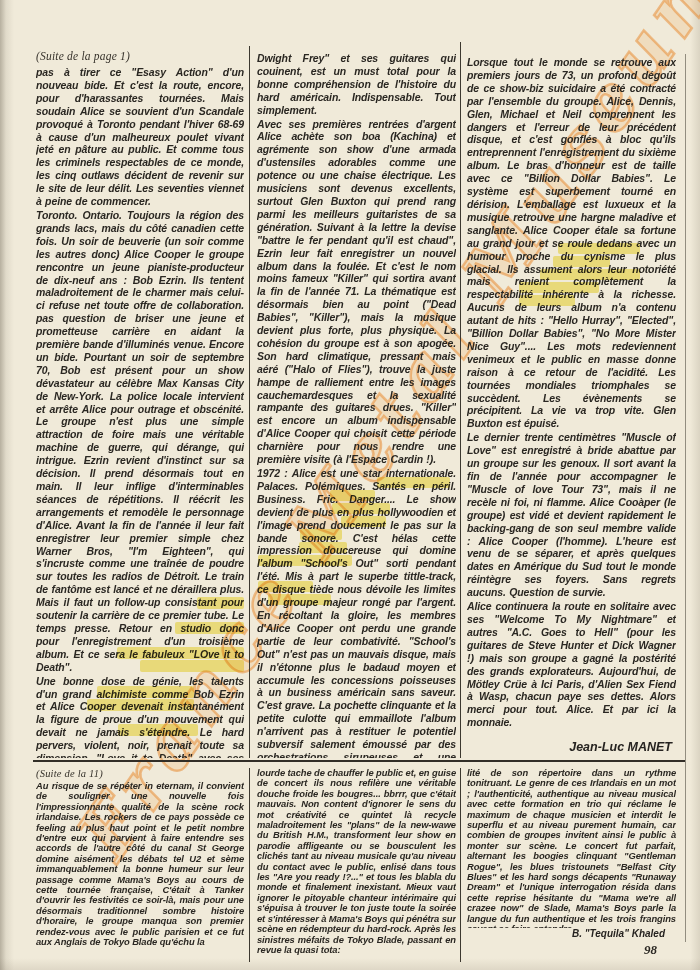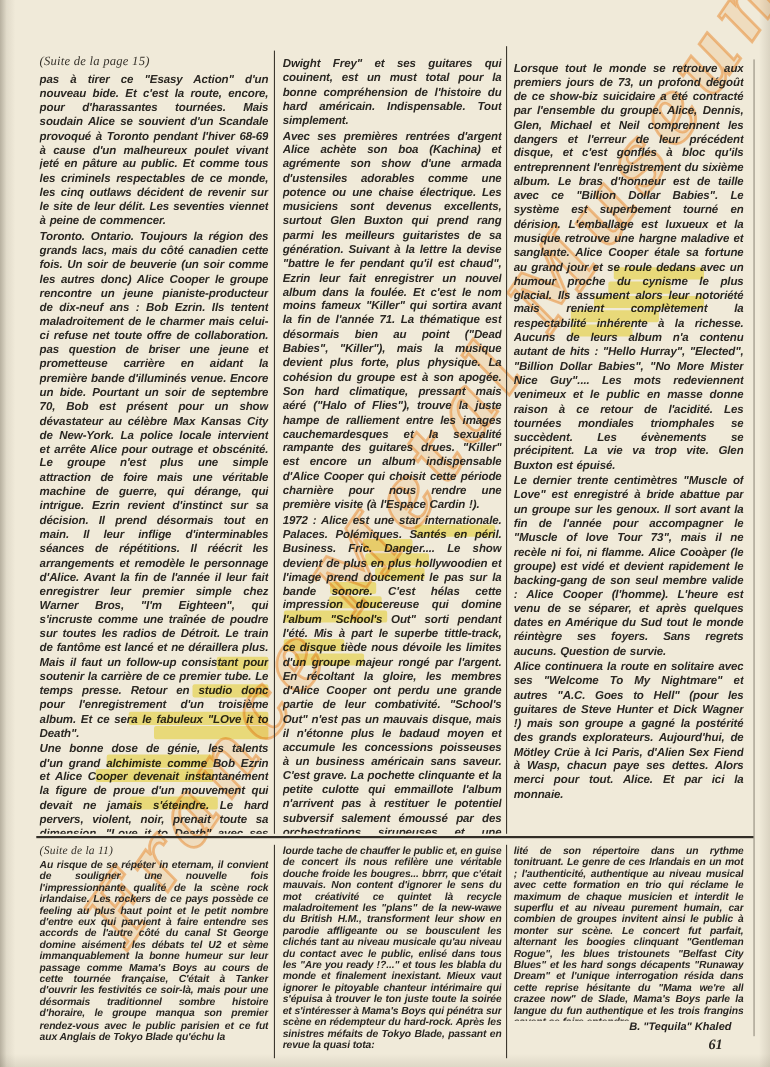--- a/index.html
+++ b/index.html
@@ -46,52 +46,53 @@
   <div class="wm">France Metal Museum</div>
 
   <div class="vline" style="left:249px;top:46px;height:712px"></div>
   <div class="vline" style="left:460px;top:42px;height:716px"></div>
   <div class="vline" style="left:249px;top:768px;height:194px"></div>
   <div class="vline" style="left:460px;top:768px;height:194px"></div>
   <div class="edge" style="left:685px;top:54px;height:888px"></div>
   <div class="hline" style="left:33px;top:760px;width:652px"></div>
 
   <div class="col main bt" style="left:36px;top:50px;width:208px;height:708px">
-    <div class="note">(Suite de la page 15)</div>
+    <div class="note">(Suite de la page 1)</div>
     <p>pas à tirer ce "Esasy Action" d'un nouveau bide. Et c'est la route, encore, pour d'harassantes tournées. Mais soudain Alice se souvient d'un Scandale provoqué à Toronto pendant l'hiver 68-69 à cause d'un malheureux poulet vivant jeté en pâture au public. Et comme tous les criminels respectables de ce monde, les cinq outlaws décident de revenir sur le site de leur délit. Les seventies viennet à peine de commencer.</p>
     <p>Toronto. Ontario. Toujours la région des grands lacs, mais du côté canadien cette fois. Un soir de beuverie (un soir comme les autres donc) Alice Cooper le groupe rencontre un jeune pianiste-producteur de dix-neuf ans : Bob Ezrin. Ils tentent maladroitement de le charmer mais celui-ci refuse net toute offre de collaboration. pas question de briser une jeune et prometteuse carrière en aidant la première bande d'illuminés venue. Encore un bide. Pourtant un soir de septembre 70, Bob est présent pour un show dévastateur au célèbre Max Kansas City de New-York. La police locale intervient et arrête Alice pour outrage et obscénité. Le groupe n'est plus une simple attraction de foire mais une véritable machine de guerre, qui dérange, qui intrigue. Ezrin revient d'instinct sur sa décision. Il prend désormais tout en main. Il leur inflige d'interminables séances de répétitions. Il réécrit les arrangements et remodèle le personnage d'Alice. Avant la fin de l'année il leur fait enregistrer leur premier simple chez Warner Bros, "I'm Eighteen", qui s'incruste comme une traînée de poudre sur toutes les radios de Détroit. Le train de fantôme est lancé et ne déraillera plus. Mais il faut un follow-up consistant pour soutenir la carrière de ce premier tube. Le temps presse. Retour en studio donc pour l'enregistrement d'un troisième album. Et ce sera le fabuleux "LOve it to Death".</p>
     <p>Une bonne dose de génie, les talents d'un grand alchimiste comme Bob Ezrin et Alice Cooper devenait instantanément la figure de proue d'un mouvement qui devait ne jamais s'éteindre. Le hard pervers, violent, noir, prenait toute sa dimension. "Love it to Death" avec ses chansons comme "Black juju", soutenue par les nappes d'orgue de Michael Bruce, ou "Ballad of</p>
   </div>
 
   <div class="col main bt" style="left:257px;top:52px;width:199px;height:706px">
     <p>Dwight Frey" et ses guitares qui couinent, est un must total pour la bonne compréhension de l'histoire du hard américain. Indispensable. Tout simplement.</p>
     <p>Avec ses premières rentrées d'argent Alice achète son boa (Kachina) et agrémente son show d'une armada d'ustensiles adorables comme une potence ou une chaise électrique. Les musiciens sont devenus excellents, surtout Glen Buxton qui prend rang parmi les meilleurs guitaristes de sa génération. Suivant à la lettre la devise "battre le fer pendant qu'il est chaud", Ezrin leur fait enregistrer un nouvel album dans la foulée. Et c'est le nom moins fameux "Killer" qui sortira avant la fin de l'année 71. La thématique est désormais bien au point ("Dead Babies", "Killer"), mais la musique devient plus forte, plus physique. La cohésion du groupe est à son apogée. Son hard climatique, pressant mais aéré ("Halo of Flies"), trouve la juste hampe de ralliement entre les images cauchemardesques et la sexualité rampante des guitares drues. "Killer" est encore un album indispensable d'Alice Cooper qui choisit cette période charnière pour nous rendre une première visite (à l'Espace Cardin !).</p>
     <p>1972 : Alice est une star internationale. Palaces. Polémiques. Santés en péril. Business. Fric. Danger.... Le show devient de plus en plus hollywoodien et l'image prend doucement le pas sur la bande sonore. C'est hélas cette impression doucereuse qui domine l'album "School's Out" sorti pendant l'été. Mis à part le superbe tittle-track, ce disque tiède nous dévoile les limites d'un groupe majeur rongé par l'argent. En récoltant la gloire, les membres d'Alice Cooper ont perdu une grande partie de leur combativité. "School's Out" n'est pas un mauvais disque, mais il n'étonne plus le badaud moyen et accumule les concessions poisseuses à un business américain sans saveur. C'est grave. La pochette clinquante et la petite culotte qui emmaillote l'album n'arrivent pas à restituer le potentiel subversif salement émoussé par des orchestrations sirupeuses et une section de cuivres tape-à-l'œil. Pour ne rien arranger, la santé des musiciens se dégrade à une vitesse effrayante. Une barique de Jack Daniels par jour ça va, trois</p>
   </div>
 
   <div class="col main bt" style="left:467px;top:56px;width:209px;height:680px">
     <p>Lorsque tout le monde se retrouve aux premiers jours de 73, un profond dégoût de ce show-biz suicidaire a été contracté par l'ensemble du groupe. Alice, Dennis, Glen, Michael et Neil comprennent les dangers et l'erreur de leur précédent disque, et c'est gonflés à bloc qu'ils entreprennent l'enregistrement du sixième album. Le bras d'honneur est de taille avec ce "Billion Dollar Babies". Le système est superbement tourné en dérision. L'emballage est luxueux et la musique retrouve une hargne maladive et sanglante. Alice Cooper étale sa fortune au grand jour et se roule dedans avec un humour proche du cynisme le plus glacial. Ils assument alors leur notoriété mais renient complètement la respectabilité inhérente à la richesse. Aucuns de leurs album n'a contenu autant de hits : "Hello Hurray", "Elected", "Billion Dollar Babies", "No More Mister Nice Guy".... Les mots redeviennent venimeux et le public en masse donne raison à ce retour de l'acidité. Les tournées mondiales triomphales se succèdent. Les évènements se précipitent. La vie va trop vite. Glen Buxton est épuisé.</p>
     <p>Le dernier trente centimètres "Muscle of Love" est enregistré à bride abattue par un groupe sur les genoux. Il sort avant la fin de l'année pour accompagner le "Muscle of love Tour 73", mais il ne recèle ni foi, ni flamme. Alice Cooàper (le groupe) est vidé et devient rapidement le backing-gang de son seul membre valide : Alice Cooper (l'homme). L'heure est venu de se séparer, et après quelques dates en Amérique du Sud tout le monde réintègre ses foyers. Sans regrets aucuns. Question de survie.</p>
     <p>Alice continuera la route en solitaire avec ses "Welcome To My Nightmare" et autres "A.C. Goes to Hell" (pour les guitares de Steve Hunter et Dick Wagner !) mais son groupe a gagné la postérité des grands explorateurs. Aujourd'hui, de Mötley Crüe à Ici Paris, d'Alien Sex Fiend à Wasp, chacun paye ses dettes. Alors merci pour tout. Alice. Et par ici la monnaie.</p>
   </div>
 
+  <div class="sig" style="left:467px;top:740px;width:205px;font-size:12.5px">Jean-Luc MANET</div>
 
   <div class="col bottom bt" style="left:36px;top:768px;width:208px;height:196px">
     <div class="note" style="font-size:10.5px;margin-bottom:2px">(Suite de la 11)</div>
     <p>Au risque de se répéter in eternam, il convient de souligner une nouvelle fois l'impressionnante qualité de la scène rock irlandaise. Les rockers de ce pays possède ce feeling au plus haut point et le petit nombre d'entre eux qui parvient à faire entendre ses accords de l'autre côté du canal St George domine aisément les débats tel U2 et sème immanquablement la bonne humeur sur leur passage comme Mama's Boys au cours de cette tournée française, C'était à Tanker d'ouvrir les festivités ce soir-là, mais pour une désormais traditionnel sombre histoire d'horaire, le groupe manqua son premier rendez-vous avec le public parisien et ce fut aux Anglais de Tokyo Blade qu'échu la</p>
   </div>
   <div class="col bottom bt" style="left:257px;top:768px;width:199px;height:196px">
     <p>lourde tache de chauffer le public et, en guise de concert ils nous refilère une véritable douche froide les bougres... bbrrr, que c'était mauvais. Non content d'ignorer le sens du mot créativité ce quintet là recycle maladroitement les "plans" de la new-wawe du British H.M., transforment leur show en parodie affligeante ou se bousculent les clichés tant au niveau musicale qu'au niveau du contact avec le public, enlisé dans tous les "Are you ready !?..." et tous les blabla du monde et finalement inexistant.   Mieux vaut ignorer le pitoyable chanteur intérimaire qui s'épuisa à trouver le ton juste toute la soirée et s'intéresser à Mama's Boys qui pénétra sur scène en rédempteur du hard-rock. Après les sinistres méfaits de Tokyo Blade, passant en revue la quasi tota:</p>
   </div>
   <div class="col bottom bt" style="left:467px;top:768px;width:209px;height:160px">
     <p>lité de son répertoire dans un rythme tonitruant. Le genre de ces Irlandais en un mot ; l'authenticité, authentique au niveau musical avec cette formation en trio qui réclame le maximum de chaque musicien et interdit le superflu et au niveau purement humain, car combien de groupes invitent ainsi le public à monter sur scène. Le concert fut parfait, alternant les boogies clinquant "Gentleman Rogue", les blues tristounets "Belfast City Blues" et les hard songs décapents "Runaway Dream" et l'unique interrogation résida dans cette reprise hésitante du "Mama we're all crazee now" de Slade, Mama's Boys parle la langue du fun authentique et les trois frangins savent se faire entendre.</p>
   </div>
 
   <div class="sig" style="left:467px;top:928px;width:198px;font-size:10px">B. "Tequila" Khaled</div>
-  <div class="pageno" style="left:644px;top:942px">61</div>
+  <div class="pageno" style="left:644px;top:942px">98</div>
 
   <div class="hl" style="left:197px;top:597px;width:47px;height:12px"></div>
   <div class="hl" style="left:175px;top:622px;width:69px;height:12px"></div>
   <div class="hl" style="left:117px;top:647px;width:127px;height:12px"></div>
   <div class="hl" style="left:140px;top:660px;width:104px;height:12px"></div>
   <div class="hl" style="left:97px;top:686px;width:97px;height:12px"></div>
   <div class="hl" style="left:87px;top:699px;width:107px;height:12px"></div>
   <div class="hl" style="left:118px;top:724px;width:80px;height:12px"></div>
   <div class="hl" style="left:377px;top:477px;width:73px;height:11px"></div>
   <div class="hl" style="left:330px;top:490px;width:45px;height:11px"></div>

